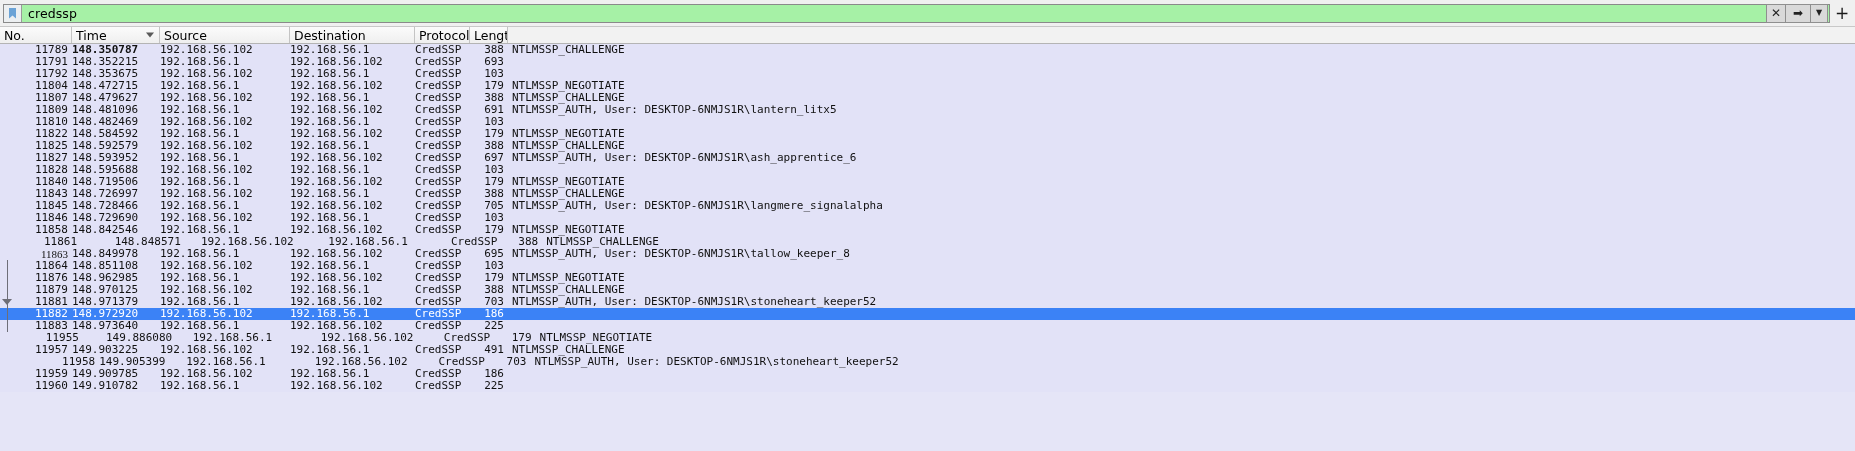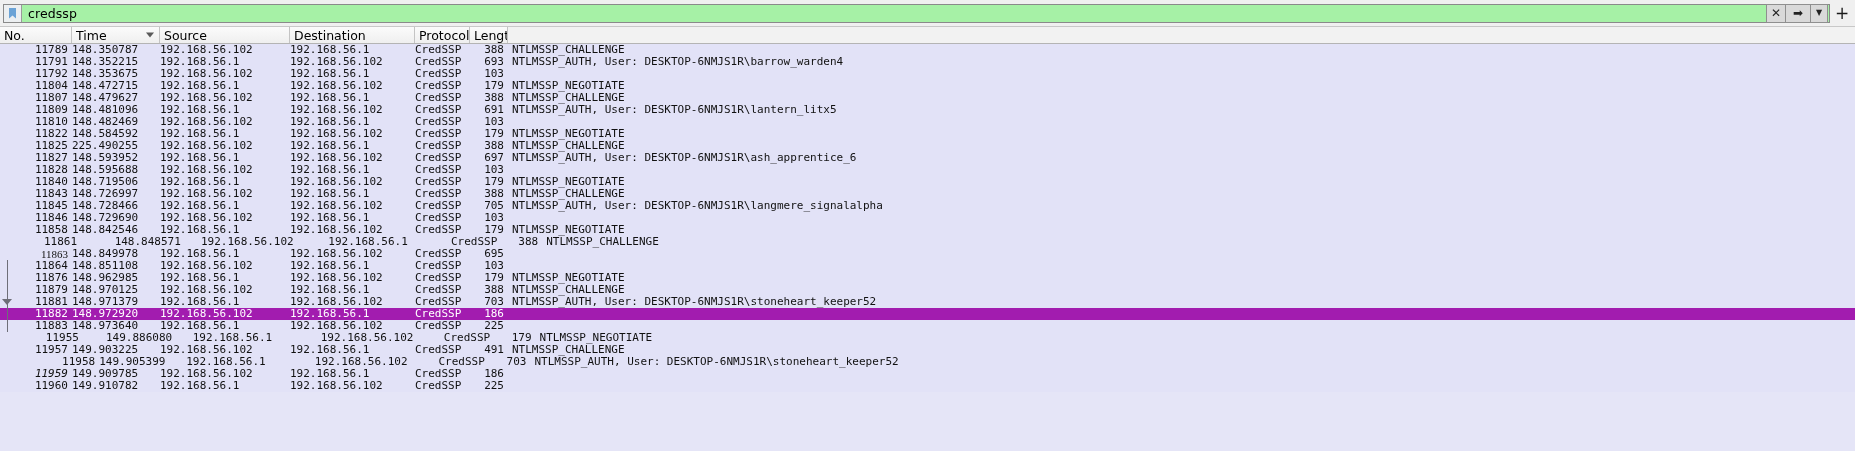--- a/index.html
+++ b/index.html
@@ -142,21 +142,21 @@
     line-height: 12px;
     display: flex;
     box-sizing: border-box;
     font-family: "DejaVu Sans Mono", "Liberation Mono", monospace;
     font-size: 11px;
     color: #111111;
     background: #e2e2f7;
     white-space: nowrap;
   }
   .prow.selected {
-    background: #a21caf;
+    background: #3b82f6;
     color: #ffffff;
   }
   .cell {
     box-sizing: border-box;
     overflow: hidden;
     white-space: nowrap;
     padding-right: 4px;
   }
   .c-no   { text-align: right; }
   .c-time { text-align: left; }
@@ -227,35 +227,34 @@
     </div>
   </div>
 
 <div id="packet-list">
   <div id="rel-indicator">
     <div class="vline" style="top: 216px; height: 72px;"></div>
     <div class="arrowhead" style="top: 255px;"></div>
   </div>
 <div class="prow">
       <div class="cell c-no" style="width: 72px; text-align: right;">11789</div>
-      <div class="cell c-time" style="width: 88px;">148.350787</div>
+      <div class="cell c-time" style="width: 88px; font-weight: bold;">148.350787</div>
       <div class="cell c-txt" style="width: 130px;">192.168.56.102</div>
       <div class="cell c-txt" style="width: 125px;">192.168.56.1</div>
       <div class="cell c-txt" style="width: 55px;">CredSSP</div>
       <div class="cell c-len" style="width: 38px; text-align: right;">388</div>
       <div class="cell c-info" style="width: 1340px;">NTLMSSP_CHALLENGE</div>
     </div>
     <div class="prow">
       <div class="cell c-no" style="width: 72px; text-align: right;">11791</div>
       <div class="cell c-time" style="width: 88px;">148.352215</div>
       <div class="cell c-txt" style="width: 130px;">192.168.56.1</div>
       <div class="cell c-txt" style="width: 125px;">192.168.56.102</div>
       <div class="cell c-txt" style="width: 55px;">CredSSP</div>
       <div class="cell c-len" style="width: 38px; text-align: right;">693</div>
-      <div class="cell c-info" style="width: 1340px;">NTLMSSP_AUTH, User: DESKTOP-6NMJS1R\barrow_warden4</div>
     </div>
     <div class="prow">
       <div class="cell c-no" style="width: 72px; text-align: right;">11792</div>
       <div class="cell c-time" style="width: 88px;">148.353675</div>
       <div class="cell c-txt" style="width: 130px;">192.168.56.102</div>
       <div class="cell c-txt" style="width: 125px;">192.168.56.1</div>
       <div class="cell c-txt" style="width: 55px;">CredSSP</div>
       <div class="cell c-len" style="width: 38px; text-align: right;">103</div>
       <div class="cell c-info" style="width: 1340px;"></div>
     </div>
@@ -299,21 +298,21 @@
       <div class="cell c-no" style="width: 72px; text-align: right;">11822</div>
       <div class="cell c-time" style="width: 88px;">148.584592</div>
       <div class="cell c-txt" style="width: 130px;">192.168.56.1</div>
       <div class="cell c-txt" style="width: 125px;">192.168.56.102</div>
       <div class="cell c-txt" style="width: 55px;">CredSSP</div>
       <div class="cell c-len" style="width: 38px; text-align: right;">179</div>
       <div class="cell c-info" style="width: 1340px;">NTLMSSP_NEGOTIATE</div>
     </div>
     <div class="prow">
       <div class="cell c-no" style="width: 72px; text-align: right;">11825</div>
-      <div class="cell c-time" style="width: 88px;">225.490255</div>
+      <div class="cell c-time" style="width: 88px;">148.592579</div>
       <div class="cell c-txt" style="width: 130px;">192.168.56.102</div>
       <div class="cell c-txt" style="width: 125px;">192.168.56.1</div>
       <div class="cell c-txt" style="width: 55px;">CredSSP</div>
       <div class="cell c-len" style="width: 38px; text-align: right;">388</div>
       <div class="cell c-info" style="width: 1340px;">NTLMSSP_CHALLENGE</div>
     </div>
     <div class="prow">
       <div class="cell c-no" style="width: 72px; text-align: right;">11827</div>
       <div class="cell c-time" style="width: 88px;">148.593952</div>
       <div class="cell c-txt" style="width: 130px;">192.168.56.1</div>
@@ -385,20 +384,21 @@
       <div class="cell c-len" style="width: 38px; text-align: right;">388</div>
       <div class="cell c-info" style="width: 1340px;">NTLMSSP_CHALLENGE</div>
     </div>
     <div class="prow">
       <div class="cell c-no" style="width: 72px; text-align: right; font-family: Liberation Serif, serif;">11863</div>
       <div class="cell c-time" style="width: 88px;">148.849978</div>
       <div class="cell c-txt" style="width: 130px;">192.168.56.1</div>
       <div class="cell c-txt" style="width: 125px;">192.168.56.102</div>
       <div class="cell c-txt" style="width: 55px;">CredSSP</div>
       <div class="cell c-len" style="width: 38px; text-align: right;">695</div>
+      <div class="cell c-info" style="width: 1340px;">NTLMSSP_AUTH, User: DESKTOP-6NMJS1R\tallow_keeper_8</div>
     </div>
     <div class="prow">
       <div class="cell c-no" style="width: 72px; text-align: right;">11864</div>
       <div class="cell c-time" style="width: 88px;">148.851108</div>
       <div class="cell c-txt" style="width: 130px;">192.168.56.102</div>
       <div class="cell c-txt" style="width: 125px;">192.168.56.1</div>
       <div class="cell c-txt" style="width: 55px;">CredSSP</div>
       <div class="cell c-len" style="width: 38px; text-align: right;">103</div>
       <div class="cell c-info" style="width: 1340px;"></div>
     </div>
@@ -468,21 +468,21 @@
     <div class="prow">
       <div class="cell c-no" style="width: 72px; text-align: right; margin-left: 28px;">11958</div>
       <div class="cell c-time" style="width: 88px;">149.905399</div>
       <div class="cell c-txt" style="width: 130px;">192.168.56.1</div>
       <div class="cell c-txt" style="width: 125px;">192.168.56.102</div>
       <div class="cell c-txt" style="width: 55px;">CredSSP</div>
       <div class="cell c-len" style="width: 38px; text-align: right;">703</div>
       <div class="cell c-info" style="width: 1340px;">NTLMSSP_AUTH, User: DESKTOP-6NMJS1R\stoneheart_keeper52</div>
     </div>
     <div class="prow">
-      <div class="cell c-no" style="width: 72px; text-align: right; font-style: italic;">11959</div>
+      <div class="cell c-no" style="width: 72px; text-align: right;">11959</div>
       <div class="cell c-time" style="width: 88px;">149.909785</div>
       <div class="cell c-txt" style="width: 130px;">192.168.56.102</div>
       <div class="cell c-txt" style="width: 125px;">192.168.56.1</div>
       <div class="cell c-txt" style="width: 55px;">CredSSP</div>
       <div class="cell c-len" style="width: 38px; text-align: right;">186</div>
       <div class="cell c-info" style="width: 1340px;"></div>
     </div>
     <div class="prow">
       <div class="cell c-no" style="width: 72px; text-align: right;">11960</div>
       <div class="cell c-time" style="width: 88px;">149.910782</div>

